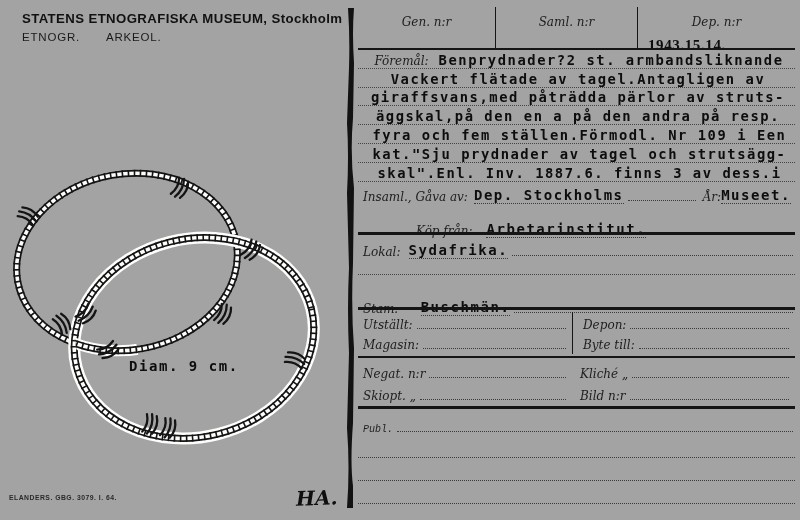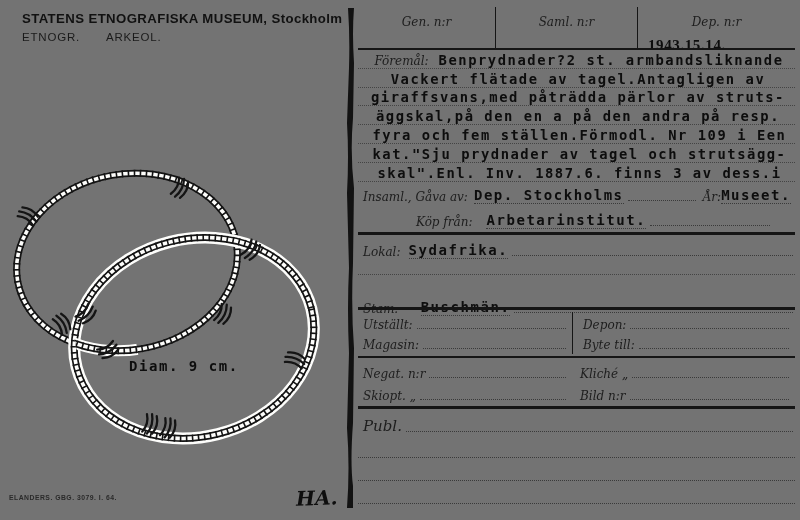--- a/index.html
+++ b/index.html
@@ -1,20 +1,20 @@
 <!DOCTYPE html>
 <html><head>
 <meta charset="utf-8">
 <style>
   * { margin:0; padding:0; box-sizing:border-box; }
   html,body { width:800px; height:520px; }
   body { font-family:"Liberation Sans", sans-serif; background:#e8e8e4; }
   .card {
     position:relative; width:800px; height:520px;
-    background:#737373; overflow:hidden; color:#161616;
+    background:#a3a3a3; overflow:hidden; color:#161616;
   }
 
   
   .museum-title {
     position:absolute; left:22px; top:11px;
     font-family:"Liberation Sans", sans-serif; font-weight:bold;
     font-size:13.2px; letter-spacing:0.4px; color:#111;
   }
   .museum-sub {
     position:absolute; left:22px; top:31px; width:200px;
@@ -60,38 +60,38 @@
   .sec-header .col + .col { border-left:1.6px solid #151515; }
   .dep-value { position:absolute; left:10px; top:30px; font-size:15px; letter-spacing:0.6px;font-family:Liberation Serif, serif; }
 
   .sec-foremal { position:absolute; top:50px; left:0; width:437px; }
   .fline { display:flex; align-items:flex-end; height:18.8px; border-bottom:1.3px dotted #444; overflow:hidden;justify-content:center; }
   .fline .serif-lbl { padding-left:5px; margin-right:10px; }
   .fline .typed { font-size:13.8px; }
 
   .frow { position:absolute; left:0; width:437px; display:flex; align-items:flex-end; overflow:hidden; }
   .row-insaml { top:183px; height:21px; }
-  .row-kop    { top:206px; height:23px;align-items:flex-end; }
+  .row-kop    { top:215px; height:23px;align-items:flex-end; }
   .row-lokal  { top:237px; height:22px; }
   .row-empty1 { top:261px; height:14px; border-bottom:1.3px dotted #444; }
   .row-stam   { top:293px; height:23px; }
   .frow .serif-lbl { padding-left:5px; }
 
   .sec-2col { position:absolute; left:0; width:437px; display:grid; }
   .sec-utstallt { top:312px; height:42px; grid-template-columns:214px 1fr; }
   .sec-utstallt .colR { border-left:1.6px solid #151515; }
   .sec-negat { top:359px; height:44px; grid-template-columns:214px 1fr; }
   .mini-row { display:flex; align-items:flex-end; height:20px; overflow:hidden; }
   .mini-row .serif-lbl { padding-left:5px; }
   .colR .mini-row .serif-lbl { padding-left:10px; }
   .mini-row .dotfill { margin-right:6px; }
 
   .sec-publ { position:absolute; top:410px; left:0; width:437px; }
   .publ-row { display:flex; align-items:flex-end; height:25px; overflow:hidden; }
-  .publ-row .serif-lbl { padding-left:5px; font-size:15px; }
+  .publ-row .serif-lbl { padding-left:5px; font-size:10px;font-family:Liberation Mono, monospace; }
   .empty-dotted { height:23px; border-bottom:1.4px dotted #3a3a3a; }
 </style>
 </head>
 <body>
 
 <div class="card">
 
   <div class="museum-title">STATENS ETNOGRAFISKA MUSEUM, Stockholm</div>
   <div class="museum-sub">
     <span>ETNOGR.</span><span>ARKEOL.</span>

